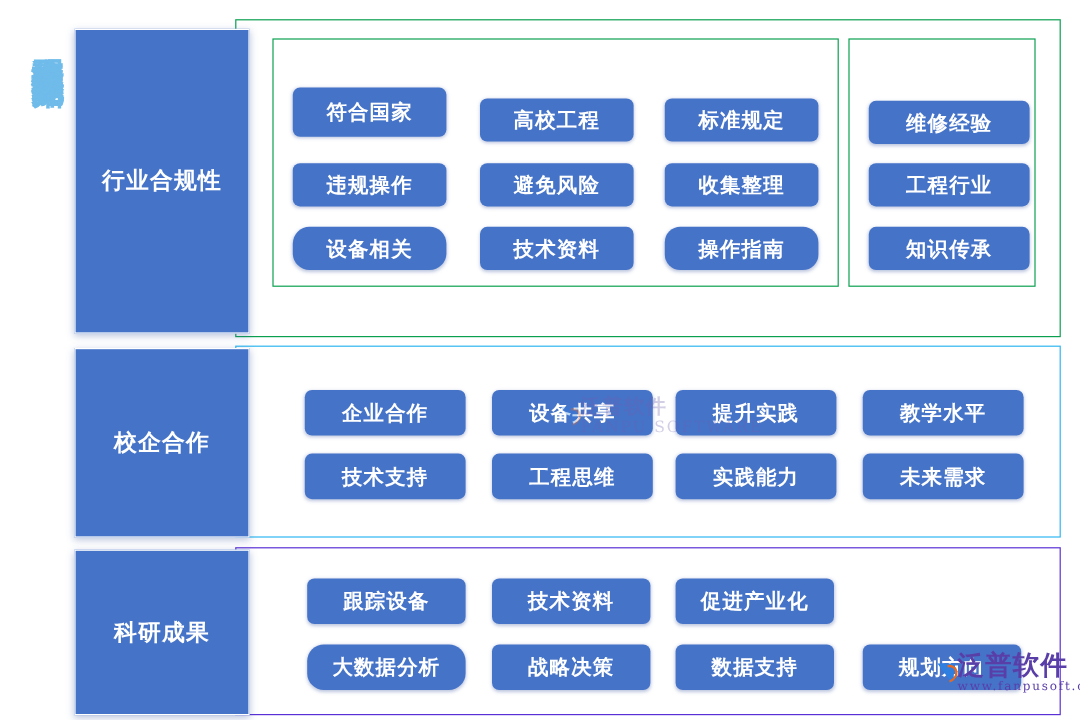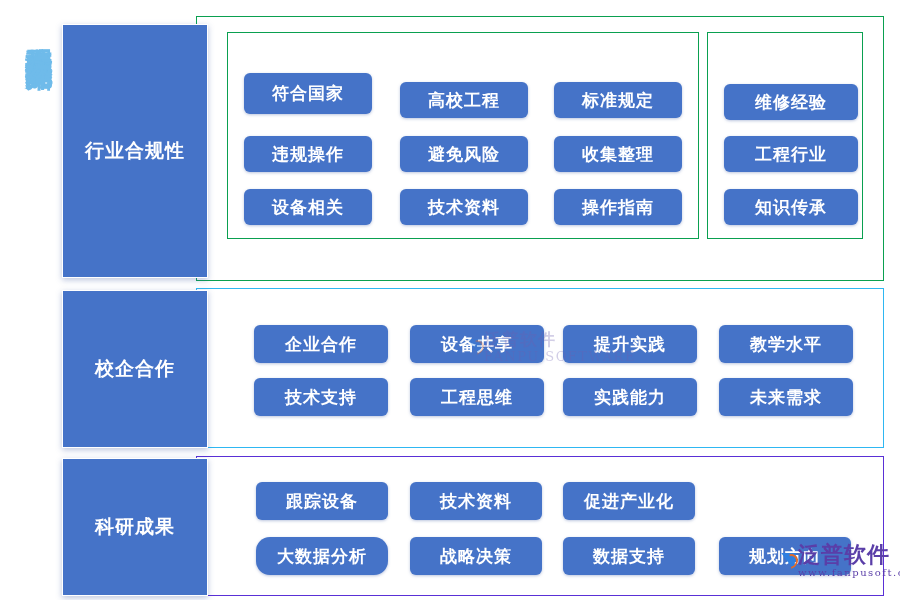--- a/index.html
+++ b/index.html
@@ -154,23 +154,23 @@
   <div class="cat cat-1">行业合规性</div>
 
   <div class="pill" style="left:244px;top:73px;width:128px;height:41px;">符合国家</div>
   <div class="pill" style="left:400px;top:82px;width:128px;height:36px;">高校工程</div>
   <div class="pill" style="left:554px;top:82px;width:128px;height:36px;">标准规定</div>
 
   <div class="pill" style="left:244px;top:136px;width:128px;height:36px;">违规操作</div>
   <div class="pill" style="left:400px;top:136px;width:128px;height:36px;">避免风险</div>
   <div class="pill" style="left:554px;top:136px;width:128px;height:36px;">收集整理</div>
 
-  <div class="pill" style="left:244px;top:189px;width:128px;height:36px;">设备相关</div>
+  <div class="pill" style="left:244px;top:189px;width:128px;height:36px;border-radius:14px;">设备相关</div>
   <div class="pill" style="left:400px;top:189px;width:128px;height:36px;">技术资料</div>
-  <div class="pill" style="left:554px;top:189px;width:128px;height:36px;">操作指南</div>
+  <div class="pill" style="left:554px;top:189px;width:128px;height:36px;border-radius:13px;">操作指南</div>
 
   <div class="pill" style="left:724px;top:84px;width:134px;height:36px;">维修经验</div>
   <div class="pill" style="left:724px;top:136px;width:134px;height:36px;">工程行业</div>
   <div class="pill" style="left:724px;top:189px;width:134px;height:36px;">知识传承</div>
 
   <div class="section sec-2"></div>
 
   <div class="cat cat-2">校企合作</div>
 
   <div class="pill" style="left:254px;top:325px;width:134px;height:38px;">企业合作</div>

